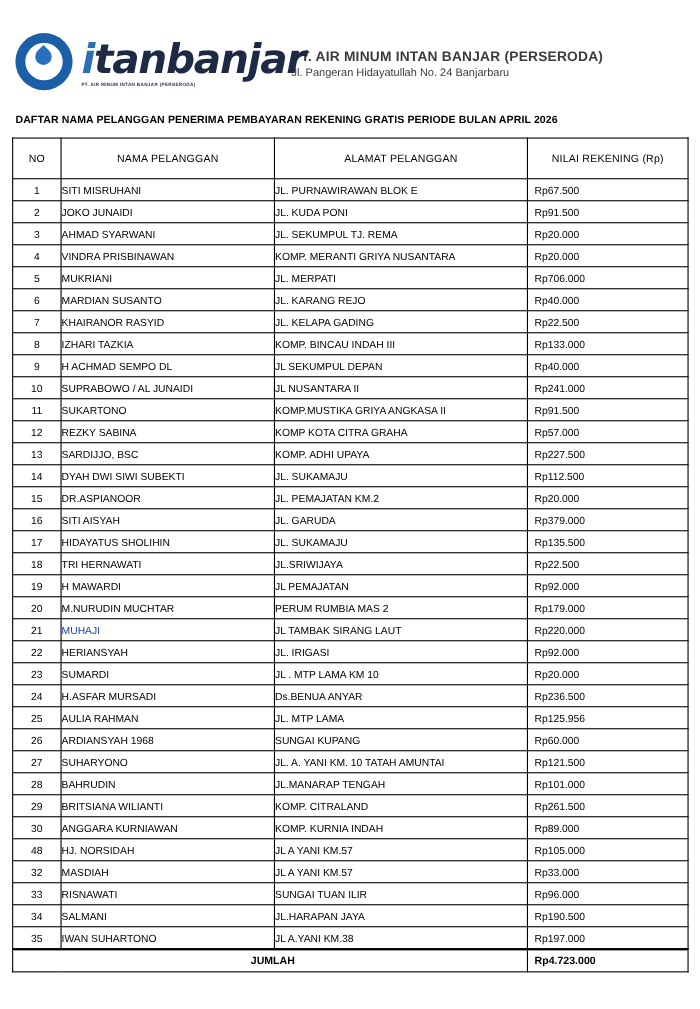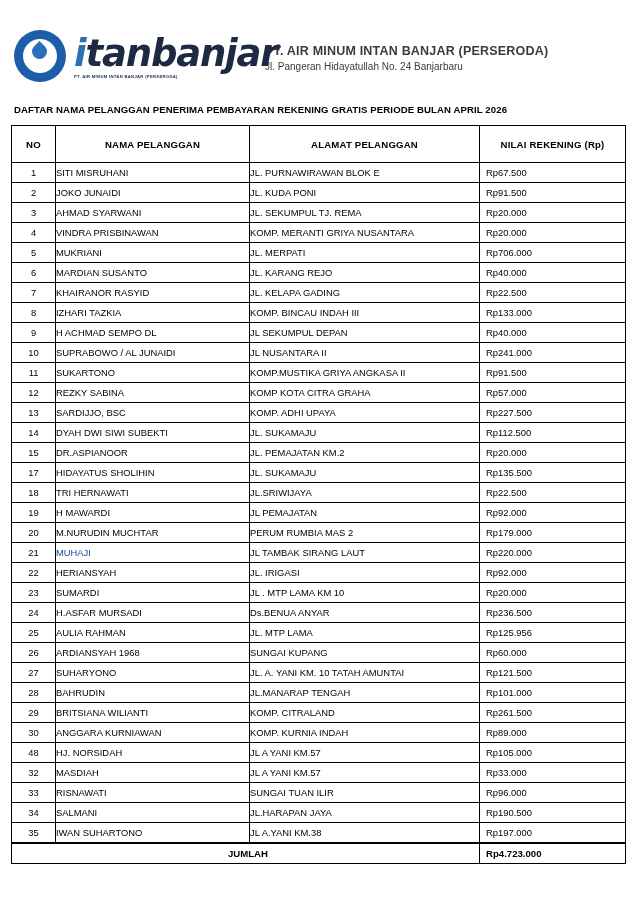--- a/index.html
+++ b/index.html
@@ -117,21 +117,21 @@
   table.main th, table.main td {
     border: 1px solid #000000;
     font-size: 9.4px;
     padding: 0;
     height: 19px;
     vertical-align: middle;
   }
   table.main thead th {
     height: 36px;
     font-size: 9.6px;
-    font-weight: bold;
+    font-weight: normal;
     text-align: center;
     letter-spacing: 0.2px;
   }
   col.c-no { width: 44px; }
   col.c-name { width: 194px; }
   col.c-addr { width: 230px; }
   col.c-val { width: 146px; }
   td.no {
     text-align: center;
   }
@@ -379,20 +379,31 @@
           <td class="name">DR.ASPIANOOR</td>
           <td class="addr">JL. PEMAJATAN KM.2</td>
           <td class="val">
             <div class="val-inner">
               <span class="rp">Rp</span>
               <span class="amt">20.000</span>
             </div>
           </td>
         </tr>
         <tr>
+          <td class="no">16</td>
+          <td class="name">SITI AISYAH</td>
+          <td class="addr">JL. GARUDA</td>
+          <td class="val">
+            <div class="val-inner">
+              <span class="rp">Rp</span>
+              <span class="amt">379.000</span>
+            </div>
+          </td>
+        </tr>
+        <tr>
           <td class="no">17</td>
           <td class="name">HIDAYATUS SHOLIHIN</td>
           <td class="addr">JL. SUKAMAJU</td>
           <td class="val">
             <div class="val-inner">
               <span class="rp">Rp</span>
               <span class="amt">135.500</span>
             </div>
           </td>
         </tr>

